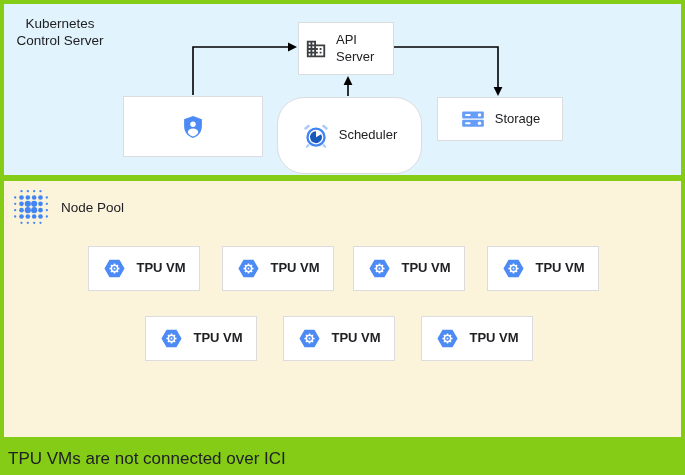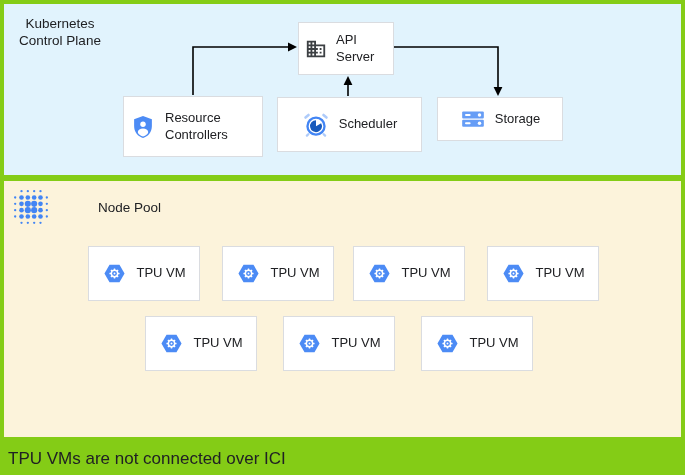--- a/index.html
+++ b/index.html
@@ -25,40 +25,40 @@
 
   .cp-title {
     position: absolute; left: 8px; top: 16px; width: 104px;
     text-align: center; font-size: 13.5px; line-height: 1.25;
     color: var(--text, #202124);
   }
 
   .np-header-icon { position: absolute; left: 12px; top: 188px; width: 38px; height: 38px; }
   .np-title {
     position: absolute; left: 61px; top: 200px;
-    font-size: 13.5px; color: var(--text, #202124); margin-left: 37px;
+    font-size: 13.5px; color: var(--text, #202124);
   }
 
   .node {
     position: absolute;
     background: var(--box-bg, #ffffff);
     border: 1px solid var(--box-border, #DADCE0);
     box-sizing: border-box;
     display: flex; align-items: center; justify-content: center;
     gap: 9px; padding: 16px 6px;
   }
   .node .icon { flex: 0 0 auto; display: flex; align-items: center; }
   .node .label { font-size: 13px; line-height: 1.25; color: var(--text, #202124); }
 
   .node.api-server            { left: 298px; top: 22px;  width: 96px;  height: 53px; }
   .node.resource-controllers  { left: 123px; top: 96px;  width: 140px; height: 61px; }
-  .node.scheduler             { left: 277px; top: 97px;  width: 145px; height: 55px; }
+  .node.scheduler             { left: 277px; top: 97px;  width: 145px; height: 77px; border-radius: 27px; }
   .node.storage               { left: 437px; top: 97px;  width: 126px; height: 44px; }
 
-  .node.tpu { height: 55px; width: 112px; }
+  .node.tpu { height: 45px; width: 112px; font-weight: bold; }
   .node.tpu-1 { left: 88px;  top: 246px; }
   .node.tpu-2 { left: 222px; top: 246px; }
   .node.tpu-3 { left: 353px; top: 246px; }
   .node.tpu-4 { left: 487px; top: 246px; }
   .node.tpu-5 { left: 145px; top: 316px; }
   .node.tpu-6 { left: 283px; top: 316px; }
   .node.tpu-7 { left: 421px; top: 316px; }
 
   .arrows { position: absolute; left: 0; top: 0; width: 685px; height: 475px; pointer-events: none; }
 
@@ -70,21 +70,21 @@
 </head>
 <body>
 
 <div class="canvas">
 
   <div class="region control-plane"></div>
   <div class="region node-pool"></div>
 
   <div class="cp-title">
     <div>Kubernetes</div>
-    <div>Control Plane</div>
+    <div>Control Server</div>
   </div>
 
   <svg class="arrows" viewBox="0 0 685 475" xmlns="http://www.w3.org/2000/svg">
 
     <path d="M193 95 V47 H289" stroke="#000" stroke-width="1.6" fill="none"></path>
     <polygon points="297,47 288,42.6 288,51.4" fill="#000"></polygon>
 
     <path d="M394 47 H498 V88" stroke="#000" stroke-width="1.6" fill="none"></path>
     <polygon points="498,96 493.6,87 502.4,87" fill="#000"></polygon>
 
@@ -102,21 +102,20 @@
   </div>
 
   <div class="node resource-controllers">
     <span class="icon">
       <svg width="26" height="26" viewBox="0 0 24 24">
         <path fill="#4C8BF5" d="M12 1.8 20.2 4.8 V11 c0 5.5-3.5 9.7-8.2 11.1 C7.3 20.7 3.8 16.5 3.8 11 V4.8 Z"></path>
         <circle cx="12" cy="9.5" r="2.5" fill="#fff"></circle>
         <path fill="#fff" d="M12 13.4c-2.6 0-4.7 1.3-4.7 3v1.1c1.2 1.5 2.8 2.7 4.7 3.3 1.9-.6 3.5-1.8 4.7-3.3v-1.1c0-1.7-2.1-3-4.7-3z"></path>
       </svg>
     </span>
-    <span class="label">Resource Controllers</span>
   </div>
 
   <div class="node scheduler">
     <span class="icon">
       <svg width="28" height="28" viewBox="0 0 24 24">
         <path d="M5.6 3.4 3 5.6" stroke="#AECBFA" stroke-width="2.2" stroke-linecap="round" fill="none"></path>
         <path d="M18.4 3.4 21 5.6" stroke="#AECBFA" stroke-width="2.2" stroke-linecap="round" fill="none"></path>
         <path d="M5.4 19.9 4.2 21.1" stroke="#AECBFA" stroke-width="2" stroke-linecap="round" fill="none"></path>
         <path d="M18.6 19.9 19.8 21.1" stroke="#AECBFA" stroke-width="2" stroke-linecap="round" fill="none"></path>
         <circle cx="12" cy="13" r="7.3" fill="#fff" stroke="#4285F4" stroke-width="2"></circle>

